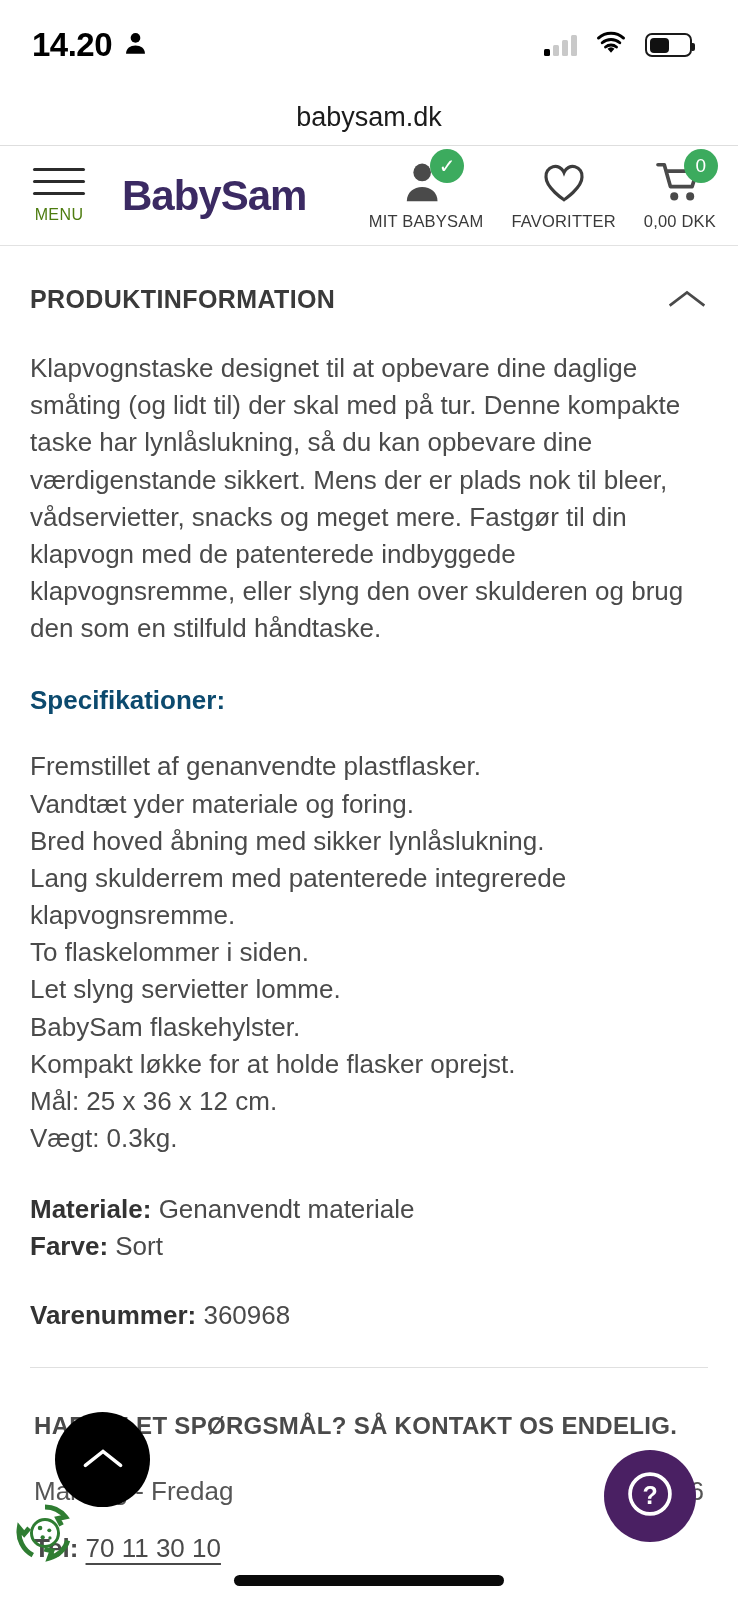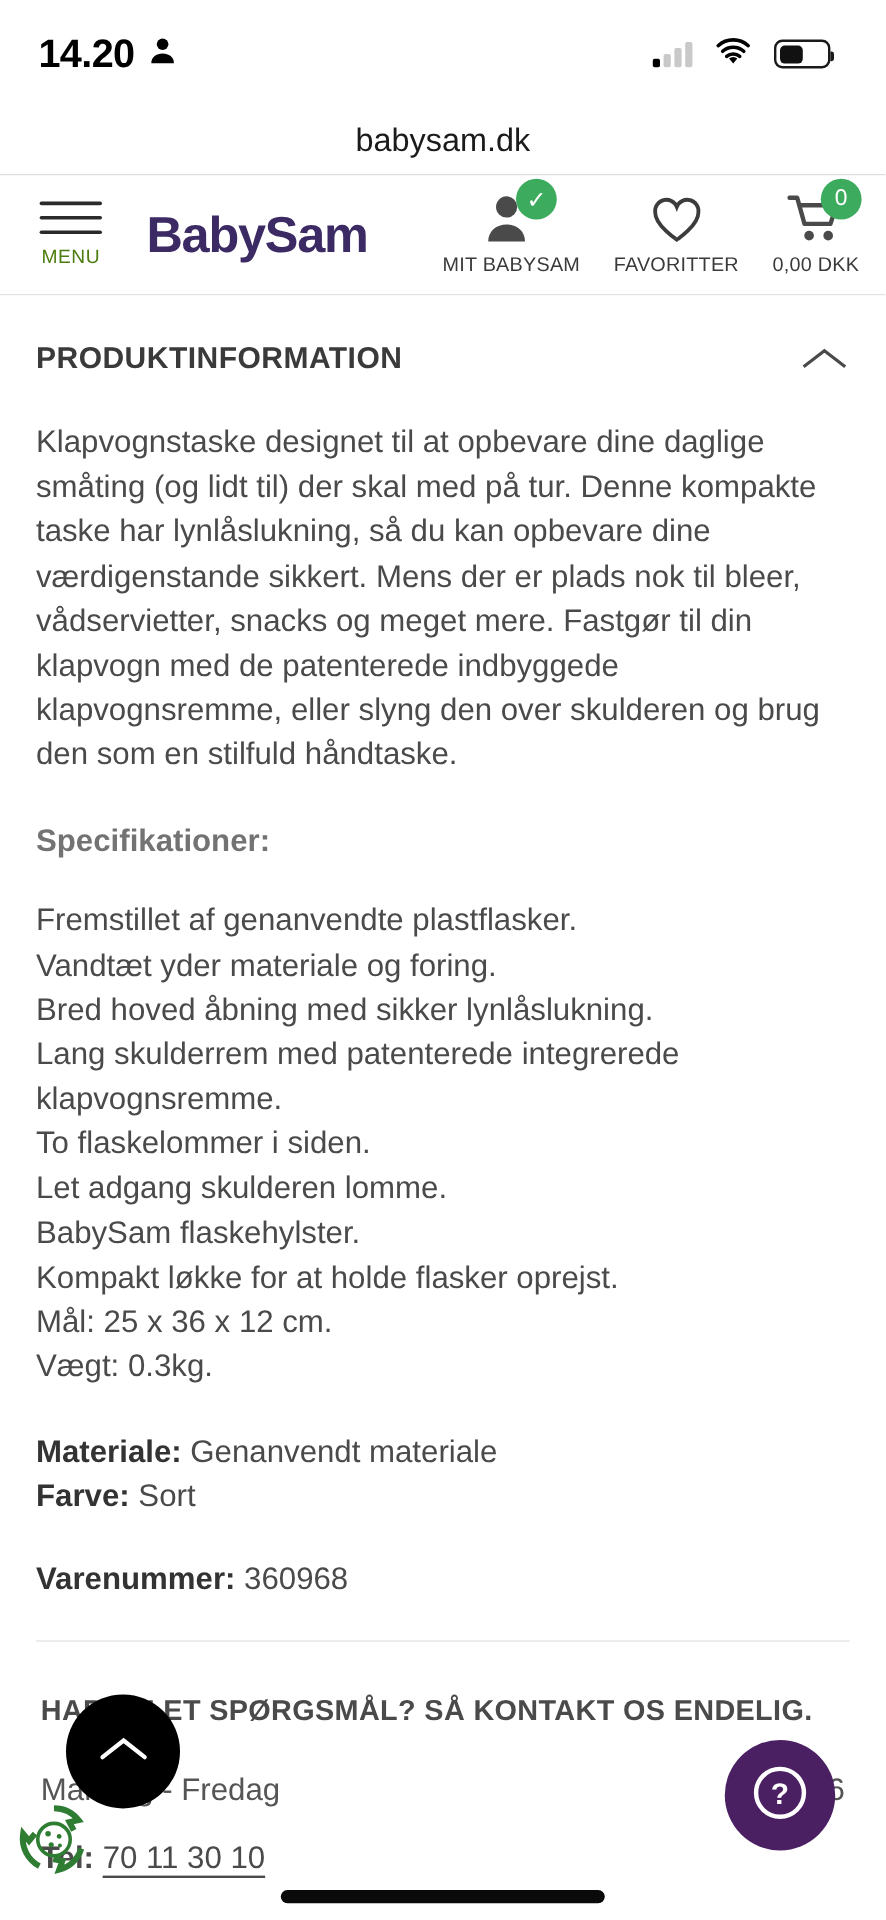--- a/index.html
+++ b/index.html
@@ -112,21 +112,21 @@
 
   .body-copy {
     font-size:26px;
     line-height:1.43;
     color:#4a4a4a;
     margin-top:24px;
     max-width:660px;
   }
 
   .sub-head {
-    font-size:26px; font-weight:700; color:#737373;
+    font-size:26px; font-weight:700; color:#0c4a6e;
     margin-top:38px;
   }
 
   .spec-list { margin-top:32px; }
   .spec-list div {
     font-size:26px;
     line-height:1.43;
     color:#4a4a4a;
     max-width:660px;
   }
@@ -279,21 +279,21 @@
   <p class="body-copy">Klapvognstaske designet til at opbevare dine daglige småting (og lidt til) der skal med på tur. Denne kompakte taske har lynlåslukning, så du kan opbevare dine værdigenstande sikkert. Mens der er plads nok til bleer, vådservietter, snacks og meget mere. Fastgør til din klapvogn med de patenterede indbyggede klapvognsremme, eller slyng den over skulderen og brug den som en stilfuld håndtaske.</p>
 
   <div class="sub-head">Specifikationer:</div>
 
   <div class="spec-list">
     <div>Fremstillet af genanvendte plastflasker.</div>
     <div>Vandtæt yder materiale og foring.</div>
     <div>Bred hoved åbning med sikker lynlåslukning.</div>
     <div>Lang skulderrem med patenterede integrerede klapvognsremme.</div>
     <div>To flaskelommer i siden.</div>
-    <div>Let adgang skulderen lomme.</div>
+    <div>Let slyng servietter lomme.</div>
     <div>BabySam flaskehylster.</div>
     <div>Kompakt løkke for at holde flasker oprejst.</div>
     <div>Mål: 25 x 36 x 12 cm.</div>
     <div>Vægt: 0.3kg.</div>
   </div>
 
   <div class="kv">
     <div>
       <b>Materiale:</b>
       <span>Genanvendt materiale</span>

